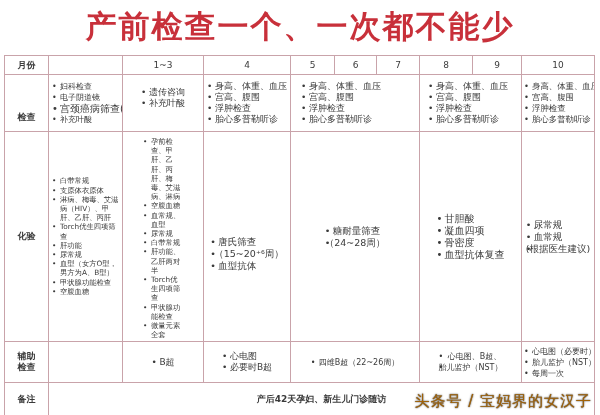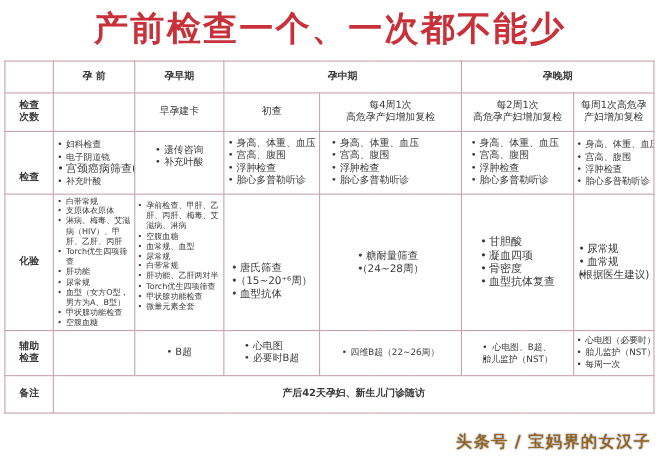--- a/index.html
+++ b/index.html
@@ -29,41 +29,35 @@
       <col style="width:87px">
     <col style="width:44px">
       <col style="width:42px">
       <col style="width:43px">
       <col style="width:53px">
     <col style="width:49px">
       <col style="width:73px">
   </colgroup>
 
   <tbody>
-      <tr style="height:29px">
+
+  <tr style="height:19px">
+    <td class="rowhead">月份</td>
     <td></td>
-    <td class="phase">孕 前</td>
-    <td class="phase">孕早期</td>
-    <td class="phase" colspan="4">孕中期</td>
-    <td class="phase" colspan="3">孕晚期</td>
-  </tr>
-
-
-
-  <tr style="height:35px">
-    <td class="rowhead" style="padding:0 10px;">检查次数</td>
-    <td></td>
-    <td>早孕建卡</td>
-    <td>初查</td>
-    <td colspan="3" style="white-space:pre-line;">每4周1次
-高危孕产妇增加复检</td>
-    <td colspan="2" style="white-space:pre-line;">每2周1次
-高危孕产妇增加复检</td>
-    <td>每周1次高危孕产妇增加复检</td>
-  </tr>
+    <td>1~3</td>
+    <td>4</td>
+    <td>5</td>
+    <td>6</td>
+    <td>7</td>
+    <td>8</td>
+    <td>9</td>
+    <td>10</td>
+  </tr>
+
+
 
   <tr style="height:57px">
     <td class="rowhead" style="vertical-align:bottom; padding-bottom:8px;">检查</td>
     <td>
       <ul class="b" style="font-size:8px; line-height:11px;">
         <li>妇科检查</li>
         <li>电子阴道镜</li>
         <li style="font-size:10px;">宫颈癌病筛查(TCT)</li>
         <li>补充叶酸</li>
       </ul>
@@ -116,21 +110,21 @@
         <li>支原体衣原体</li>
         <li>淋病、梅毒、艾滋病（HIV）、甲肝、乙肝、丙肝</li>
         <li>Torch优生四项筛查</li>
         <li>肝功能</li>
         <li>尿常规</li>
         <li>血型（女方O型，男方为A、B型）</li>
         <li>甲状腺功能检查</li>
         <li>空腹血糖</li>
       </ul>
     </td>
-    <td style="text-align:left; padding:1px 2px; vertical-align:top;">
+    <td style="text-align:left; padding:1px 20px; vertical-align:top;">
       <ul class="b small" style="margin-top:4px;">
         <li>孕前检查、甲肝、乙肝、丙肝、梅毒、艾滋病、淋病</li>
         <li>空腹血糖</li>
         <li>血常规、血型</li>
         <li>尿常规</li>
         <li>白带常规</li>
         <li>肝功能、乙肝两对半</li>
         <li>Torch优生四项筛查</li>
         <li>甲状腺功能检查</li>
         <li>微量元素全套</li>

